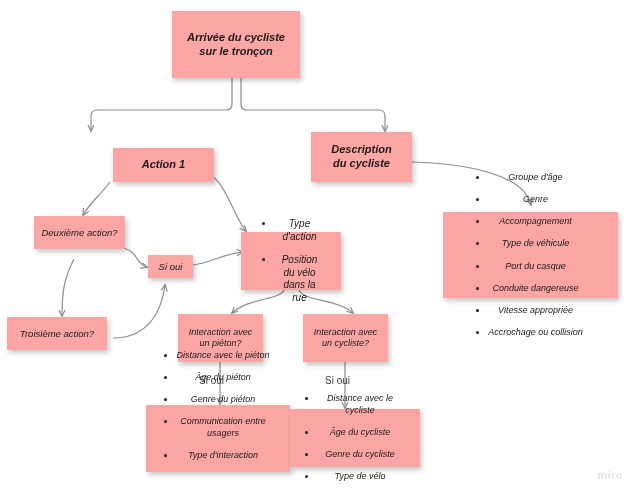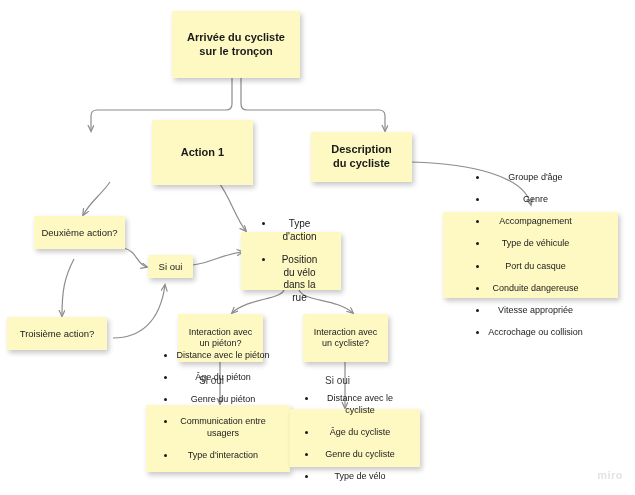--- a/index.html
+++ b/index.html
@@ -23,28 +23,29 @@
   }
   #edges {
     position: absolute;
     left: 0; top: 0;
     width: 635px;
     height: 495px;
     pointer-events: none;
   }
   .node {
     position: absolute;
-    background: #fef9c3;
+    background: #fca5a5;
     box-sizing: border-box;
     display: flex;
     align-items: center;
     justify-content: center;
     text-align: center;
     box-shadow: 2px 3px 5px rgba(0,0,0,0.22);
     line-height: 1.25;
+    font-style: italic;
   }
   .node.bold {
     font-weight: bold;
   }
   .node .txt {
     display: block;
     width: 100%;
     white-space: pre-line;
   }
   .node ul {
@@ -113,21 +114,21 @@
     <path d="M220,362 L220,404" fill="none" stroke="#8c8c8c" stroke-width="1.2" marker-end="url(#arrow)"></path>
 
     <path d="M345,362 L345,408" fill="none" stroke="#8c8c8c" stroke-width="1.2" marker-end="url(#arrow)"></path>
   </svg>
 
   <div class="node bold" style="left:172px; top:11px; width:128px; height:67px; font-size:11px;">
     <span class="txt">Arrivée du cycliste
 sur le tronçon</span>
   </div>
 
-  <div class="node bold" style="left:113px; top:120px; width:101px; height:65px; font-size:11px;margin-left:39px;">
+  <div class="node bold" style="left:113px; top:148px; width:101px; height:34px; font-size:11px;">
     <span class="txt">Action 1</span>
   </div>
 
   <div class="node bold" style="left:311px; top:132px; width:101px; height:50px; font-size:11px;">
     <span class="txt">Description
 du cycliste</span>
   </div>
 
   <div class="node" style="left:34px; top:216px; width:91px; height:33px; font-size:9.5px;justify-content:center;">
     <span class="txt">Deuxième action?</span>

